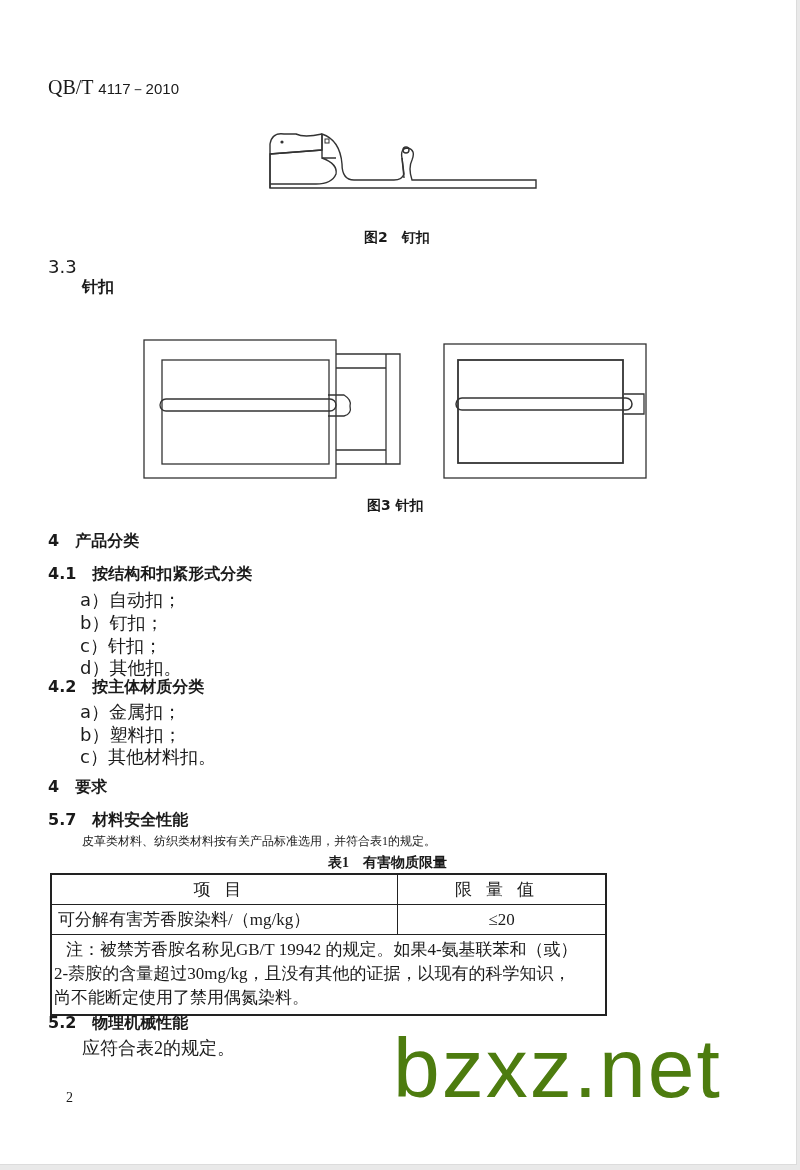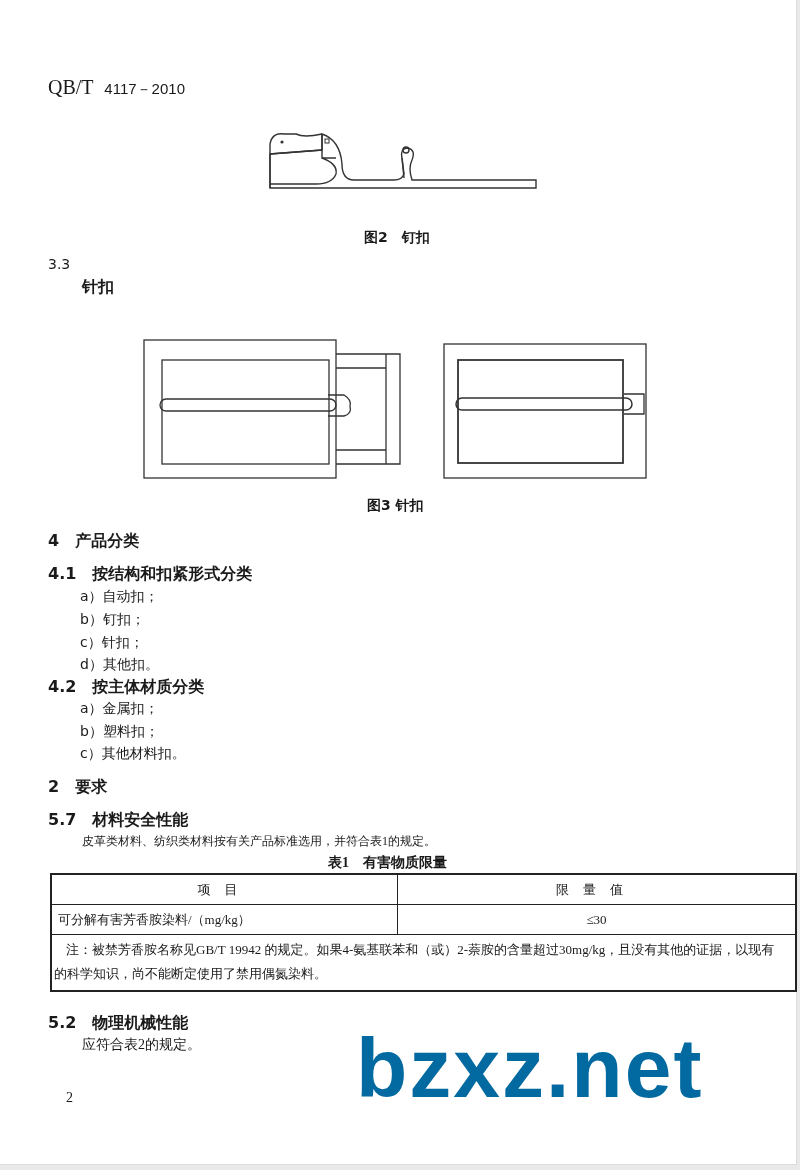--- a/index.html
+++ b/index.html
@@ -5,43 +5,43 @@
   html, body { margin:0; padding:0; }
   body { width:800px; height:1170px; background:#e9e9e9; position:relative; overflow:hidden;
          font-family:"DejaVu Sans", sans-serif; color:#1a1a1a; }
   .page { position:absolute; left:0; top:0; width:796px; height:1164px; background:#ffffff;
           border-right:1px solid #dcdcdc; border-bottom:1px solid #dcdcdc; }
   .abs { position:absolute; white-space:nowrap; }
   .std { left:48px; top:76px; font-size:15px; }
   .std .code { font-family:"Liberation Serif", serif; font-weight:normal; font-size:20px; }
   .std .num { font-family:"Liberation Sans", sans-serif; }
   .h { font-weight:bold; font-size:16px; }
-  .t { font-size:14px; }
+  .t { font-size:18px; }
   .cap { font-weight:bold; font-size:14px; }
   .serif { font-family:"Liberation Serif","DejaVu Serif", serif; }
   svg { position:absolute; }
-  table.tbl { position:absolute; left:50px; top:873px; width:747px; border-collapse:collapse;
-              font-family:"Liberation Serif","DejaVu Serif", serif; font-size:13px; }
+  table.tbl { position:absolute; left:50px; top:873px; width:557px; border-collapse:collapse;
+              font-family:"Liberation Serif","DejaVu Serif", serif; font-size:17px; }
   table.tbl td, table.tbl th { border:1px solid #222; padding:0 6px; height:29px; }
   table.tbl { border:2px solid #222; }
   table.tbl th { font-weight:normal; text-align:center; letter-spacing:14px; }
   table.tbl td.val { text-align:center; }
   table.tbl td.note { height:auto; padding:3px 18px 4px 2px; line-height:24px; white-space:normal; text-indent:12px; }
-  .watermark { left:356px; top:1020px; font-family:"Liberation Sans", sans-serif; font-weight:bold;
-               font-size:84px; color:#0369a1; letter-spacing:2px; }
+  .watermark { left:393px; top:1020px; font-family:"Liberation Sans", sans-serif; font-weight:normal;
+               font-size:84px; color:#4d7c0f; letter-spacing:2px; }
   .pageno { left:66px; top:1090px; font-family:"Liberation Serif", serif; font-size:14px; }
 </style>
 </head>
 <body>
 
 <div class="page">
 
   <div class="abs std">
     <span class="code">QB/T</span>
-    <span class="num" style="margin-left:6px">4117－2010</span>
+    <span class="num" style="">4117－2010</span>
   </div>
 
   <svg style="left:262px;top:128px" width="280" height="66" viewBox="0 0 280 66">
     <g fill="none" stroke="#333" stroke-width="1.4">
       <path d="M8 60 L274 60 L274 52 L150 52 Q146 40 150 32 Q154 22 146 20 Q138 20 140 30 L142 46 Q140 52 132 52 L92 52 Q80 52 80 36 Q78 12 60 6 L60 22 L8 26 Z"></path>
       <path d="M8 60 L8 16 Q10 4 22 6 L34 6 Q42 10 60 6"></path>
       <path d="M8 26 L60 22"></path>
       <path d="M60 6 L60 30 L74 30"></path>
       <path d="M60 30 Q76 36 74 46 Q70 56 54 56 L8 56"></path>
       <path d="M140 30 L142 50"></path>
@@ -82,34 +82,34 @@
   <div class="abs h" style="left:48px;top:564px">4.1　按结构和扣紧形式分类</div>
   <div class="abs t" style="left:80px;top:588px">a）自动扣；</div>
   <div class="abs t" style="left:80px;top:611px">b）钉扣；</div>
   <div class="abs t" style="left:80px;top:634px">c）针扣；</div>
   <div class="abs t" style="left:80px;top:656px">d）其他扣。</div>
   <div class="abs h" style="left:48px;top:677px">4.2　按主体材质分类</div>
   <div class="abs t" style="left:80px;top:700px">a）金属扣；</div>
   <div class="abs t" style="left:80px;top:723px">b）塑料扣；</div>
   <div class="abs t" style="left:80px;top:745px">c）其他材料扣。</div>
 
-  <div class="abs h" style="left:48px;top:777px">2　要求</div>
+  <div class="abs h" style="left:48px;top:777px">4　要求</div>
   <div class="abs h" style="left:48px;top:810px">5.7　材料安全性能</div>
   <div class="abs t serif" style="left:82px;top:833px;font-size:12px">皮革类材料、纺织类材料按有关产品标准选用，并符合表1的规定。</div>
   <div class="abs cap serif" style="left:328px;top:854px">表1　有害物质限量</div>
 
   <table class="tbl">
     <tbody>
         <tr>
       <th style="width:333px">项目</th>
       <th>限量值</th>
     </tr>
     <tr>
       <td>可分解有害芳香胺染料/（mg/kg）</td>
-      <td class="val">≤30</td>
+      <td class="val">≤20</td>
     </tr>
     <tr>
       <td class="note" colspan="2">注：被禁芳香胺名称见GB/T 19942 的规定。如果4-氨基联苯和（或）2-萘胺的含量超过30mg/kg，且没有其他的证据，以现有的科学知识，尚不能断定使用了禁用偶氮染料。</td>
     </tr>
   </tbody>
     </table>
 
   <div class="abs h" style="left:48px;top:1013px">5.2　物理机械性能</div>
   <div class="abs t serif" style="left:82px;top:1036px">应符合表2的规定。</div>
 

